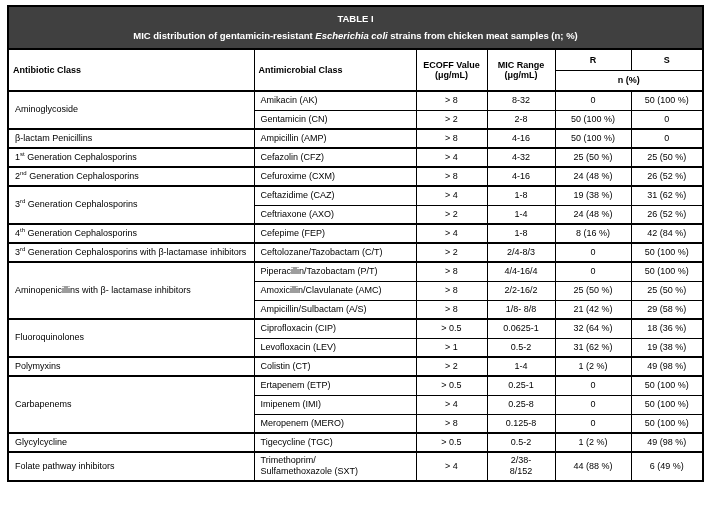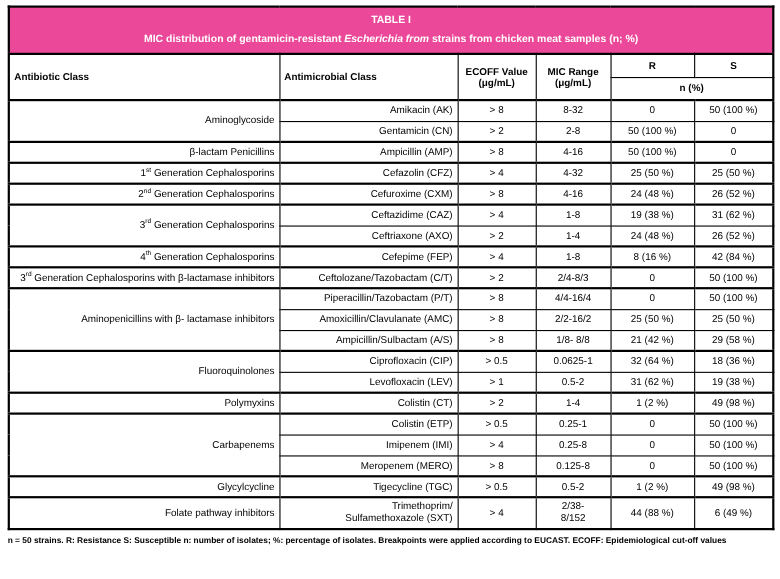--- a/index.html
+++ b/index.html
@@ -14,21 +14,21 @@
 
   table.mic {
     width: 695px;
     border-collapse: collapse;
     table-layout: fixed;
     border: 2px solid #000;
   }
 
   
   .title-cell {
-    background: #ec4899;
+    background: #404040;
     color: #ffffff;
     text-align: center;
     border: 1px solid #2B3590;
     border-bottom: 2px solid #000;
     padding: 6px 4px 7px 4px;
   }
   .title-label { font-weight: bold; font-size: 9.5px; margin-bottom: 6px; }
   .title-caption { font-weight: bold; font-size: 9.5px; }
   .title-caption em { font-style: italic; }
 
@@ -46,21 +46,21 @@
 
   
   td {
     border: 1px solid #000;
     font-size: 9px;
     padding: 2px 4px;
     height: 19px;
     vertical-align: middle;
     line-height: 1.25;
   }
-  td.l { text-align: right; padding-left: 6px; }
+  td.l { text-align: left; padding-left: 6px; }
   td.c { text-align: center; }
 
   
   tr.gt > td { border-top: 2px solid #000; }
 
   sup { font-size: 6px; line-height: 0; }
 
   .footnote {
     margin-top: 5px;
     font-size: 7.6px;
@@ -78,21 +78,21 @@
         <col style="width:162px">
         <col style="width:71px">
       <col style="width:68px">
         <col style="width:76px">
         <col style="width:72px">
     </colgroup>
     <thead>
       <tr>
         <th colspan="6" class="title-cell">
           <div class="title-label">TABLE I</div>
-          <div class="title-caption"><span>MIC distribution of gentamicin-resistant </span><em>Escherichia from</em><span> strains from chicken meat samples (n; %)</span></div>
+          <div class="title-caption"><span>MIC distribution of gentamicin-resistant </span><em>Escherichia coli</em><span> strains from chicken meat samples (n; %)</span></div>
         </th>
       </tr>
       <tr class="subhead">
         <th rowspan="2" class="lft">Antibiotic Class</th>
         <th rowspan="2" class="lft">Antimicrobial Class</th>
         <th rowspan="2" class="ctr"><span>ECOFF Value</span><br><span>(μg/mL)</span></th>
         <th rowspan="2" class="ctr"><span>MIC Range</span><br><span>(μg/mL)</span></th>
         <th class="ctr">R</th>
         <th class="ctr">S</th>
       </tr>
@@ -211,21 +211,21 @@
       <tr class="gt">
         <td class="l"><span>Polymyxins</span><sup></sup><span></span></td>
         <td class="l">Colistin (CT)</td>
         <td class="c">&gt; 2</td>
         <td class="c">1-4</td>
         <td class="c">1 (2 %)</td>
         <td class="c">49 (98 %)</td>
       </tr>
       <tr class="gt">
         <td class="l" rowspan="3"><span>Carbapenems</span><sup></sup><span></span></td>
-        <td class="l">Colistin (ETP)</td>
+        <td class="l">Ertapenem (ETP)</td>
         <td class="c">&gt; 0.5</td>
         <td class="c">0.25-1</td>
         <td class="c">0</td>
         <td class="c">50 (100 %)</td>
       </tr>
       <tr>
         <td class="l">Imipenem (IMI)</td>
         <td class="c">&gt; 4</td>
         <td class="c">0.25-8</td>
         <td class="c">0</td>
@@ -249,14 +249,13 @@
       <tr class="gt">
         <td class="l"><span>Folate pathway inhibitors</span><sup></sup><span></span></td>
         <td class="l"><span>Trimethoprim/</span><br><span>Sulfamethoxazole (SXT)</span></td>
         <td class="c">&gt; 4</td>
         <td class="c"><span>2/38-</span><br><span>8/152</span></td>
         <td class="c">44 (88 %)</td>
         <td class="c">6 (49 %)</td>
       </tr>
     </tbody>
   </table>
-  <div class="footnote">n = 50 strains. R: Resistance S: Susceptible n: number of isolates; %: percentage of isolates. Breakpoints were applied according to EUCAST. ECOFF: Epidemiological cut-off values</div>
 </div>
 
 </body></html>

